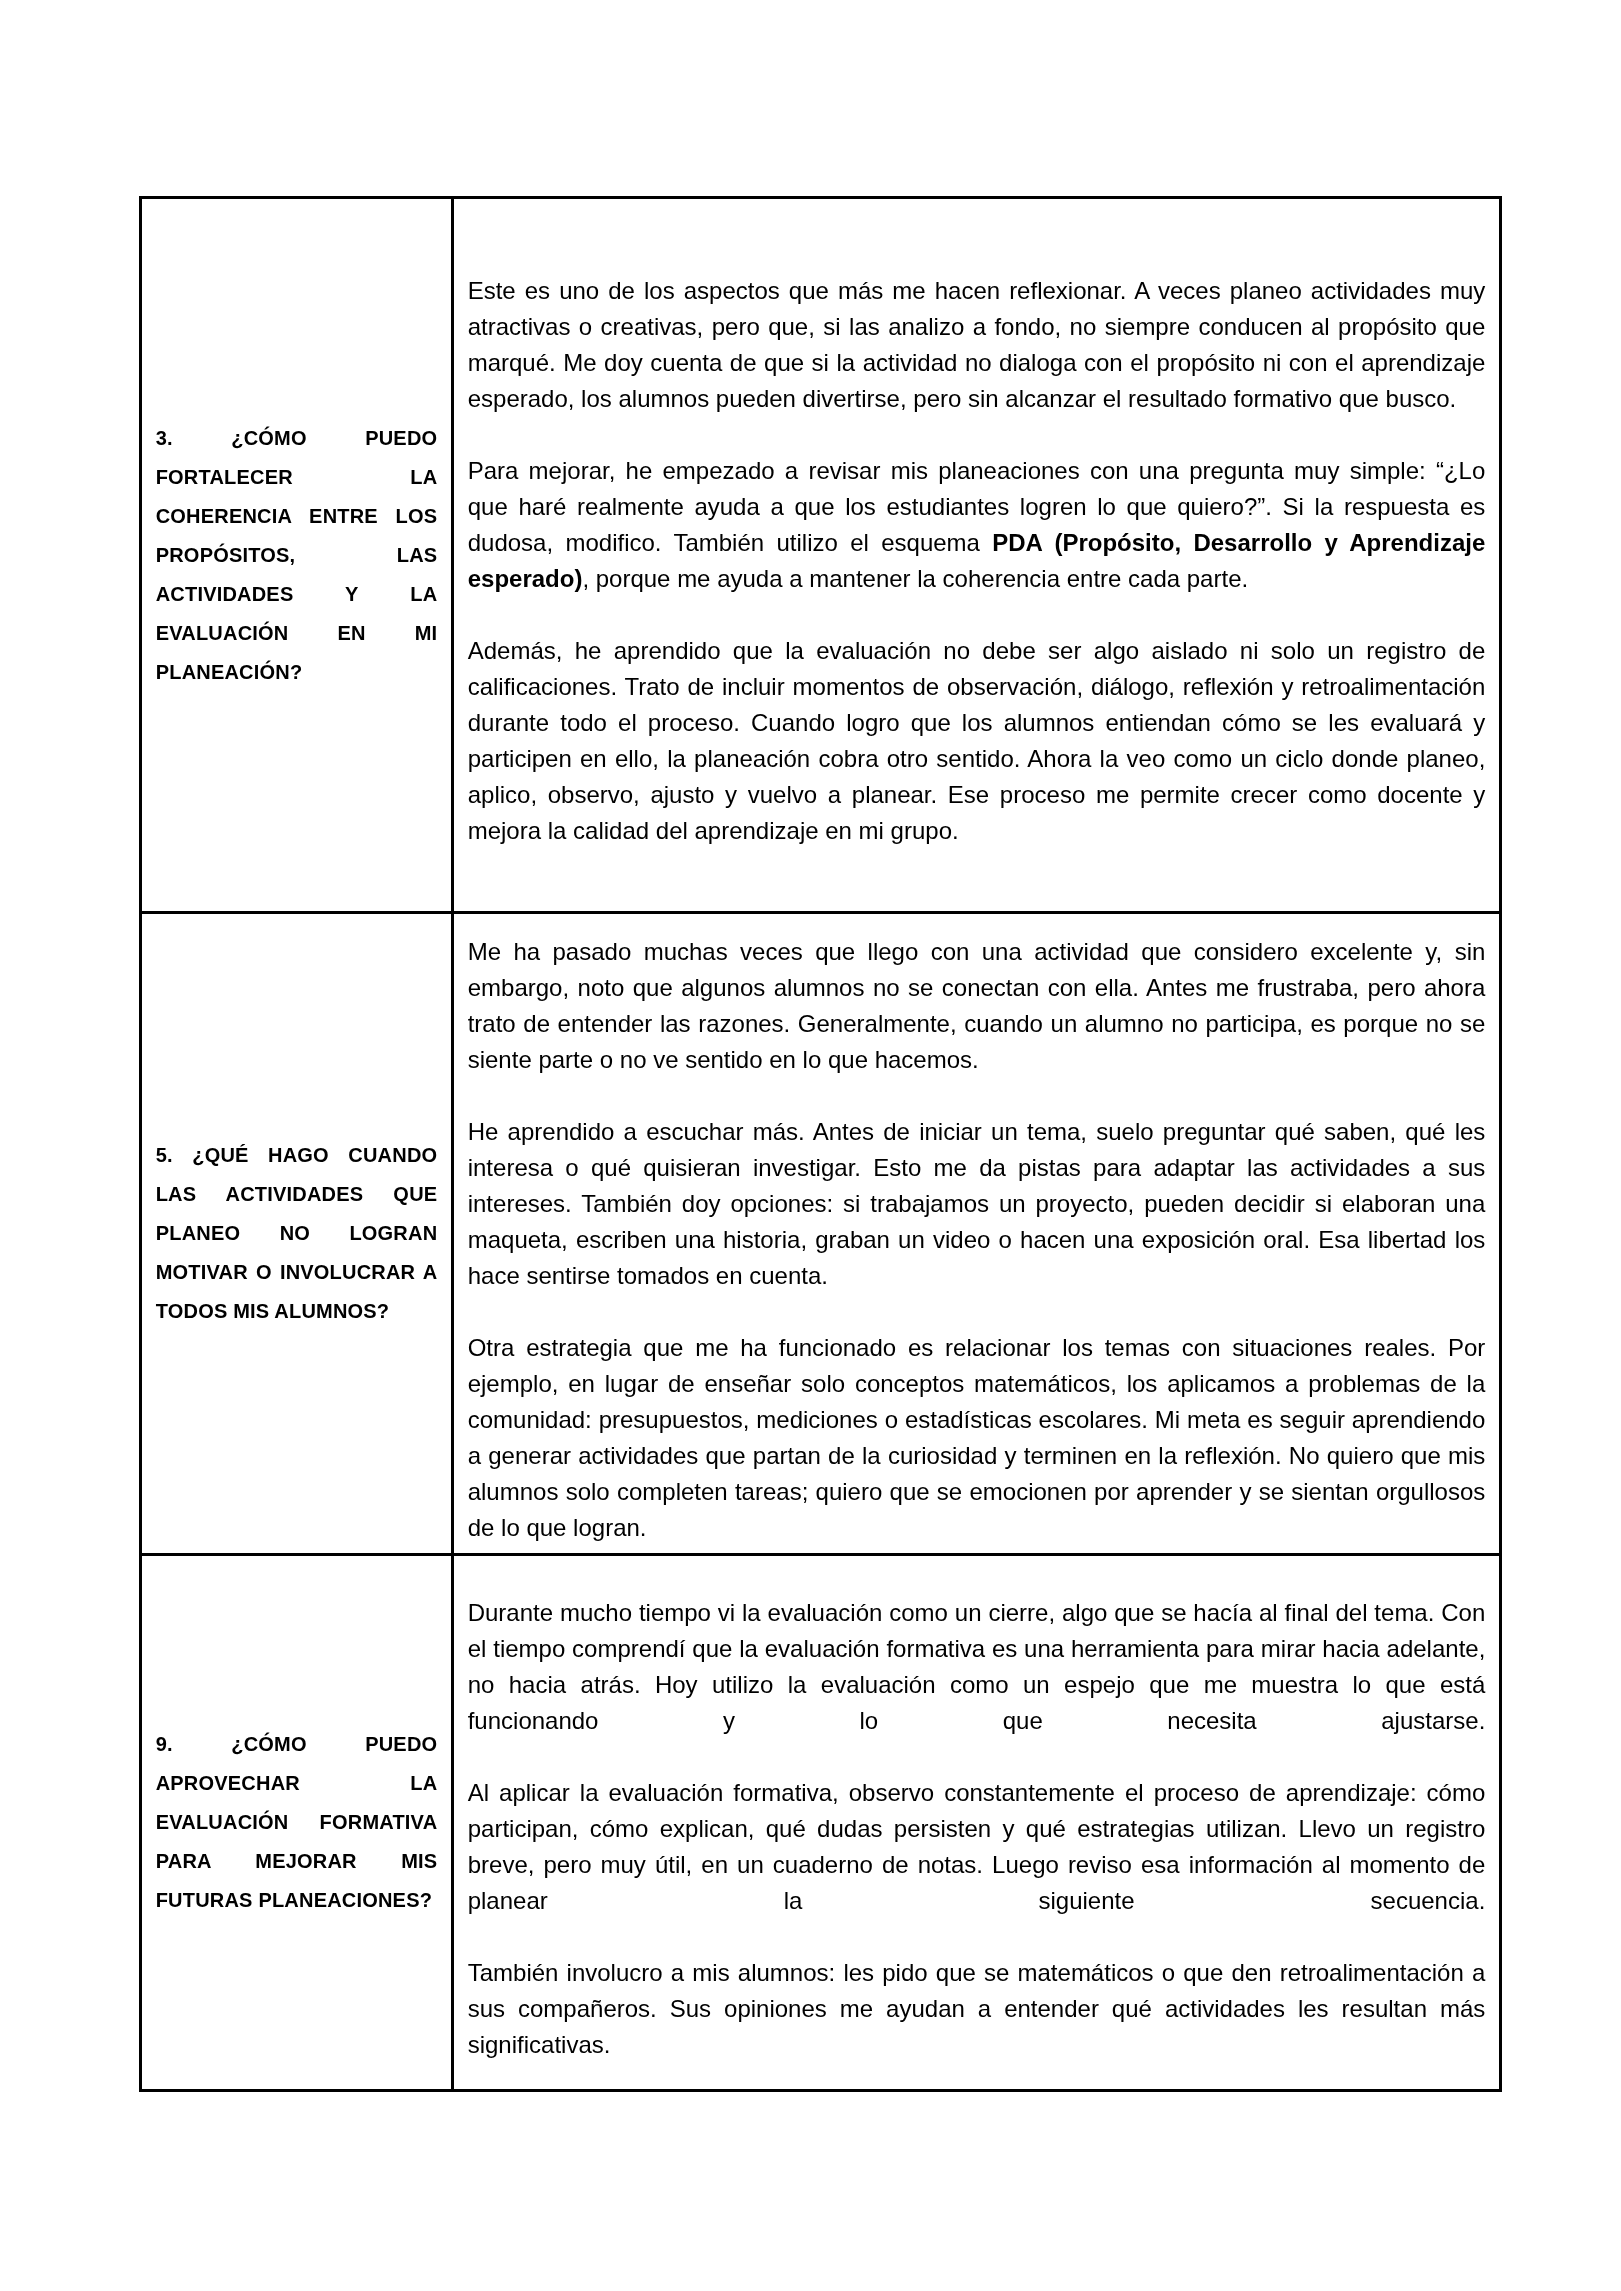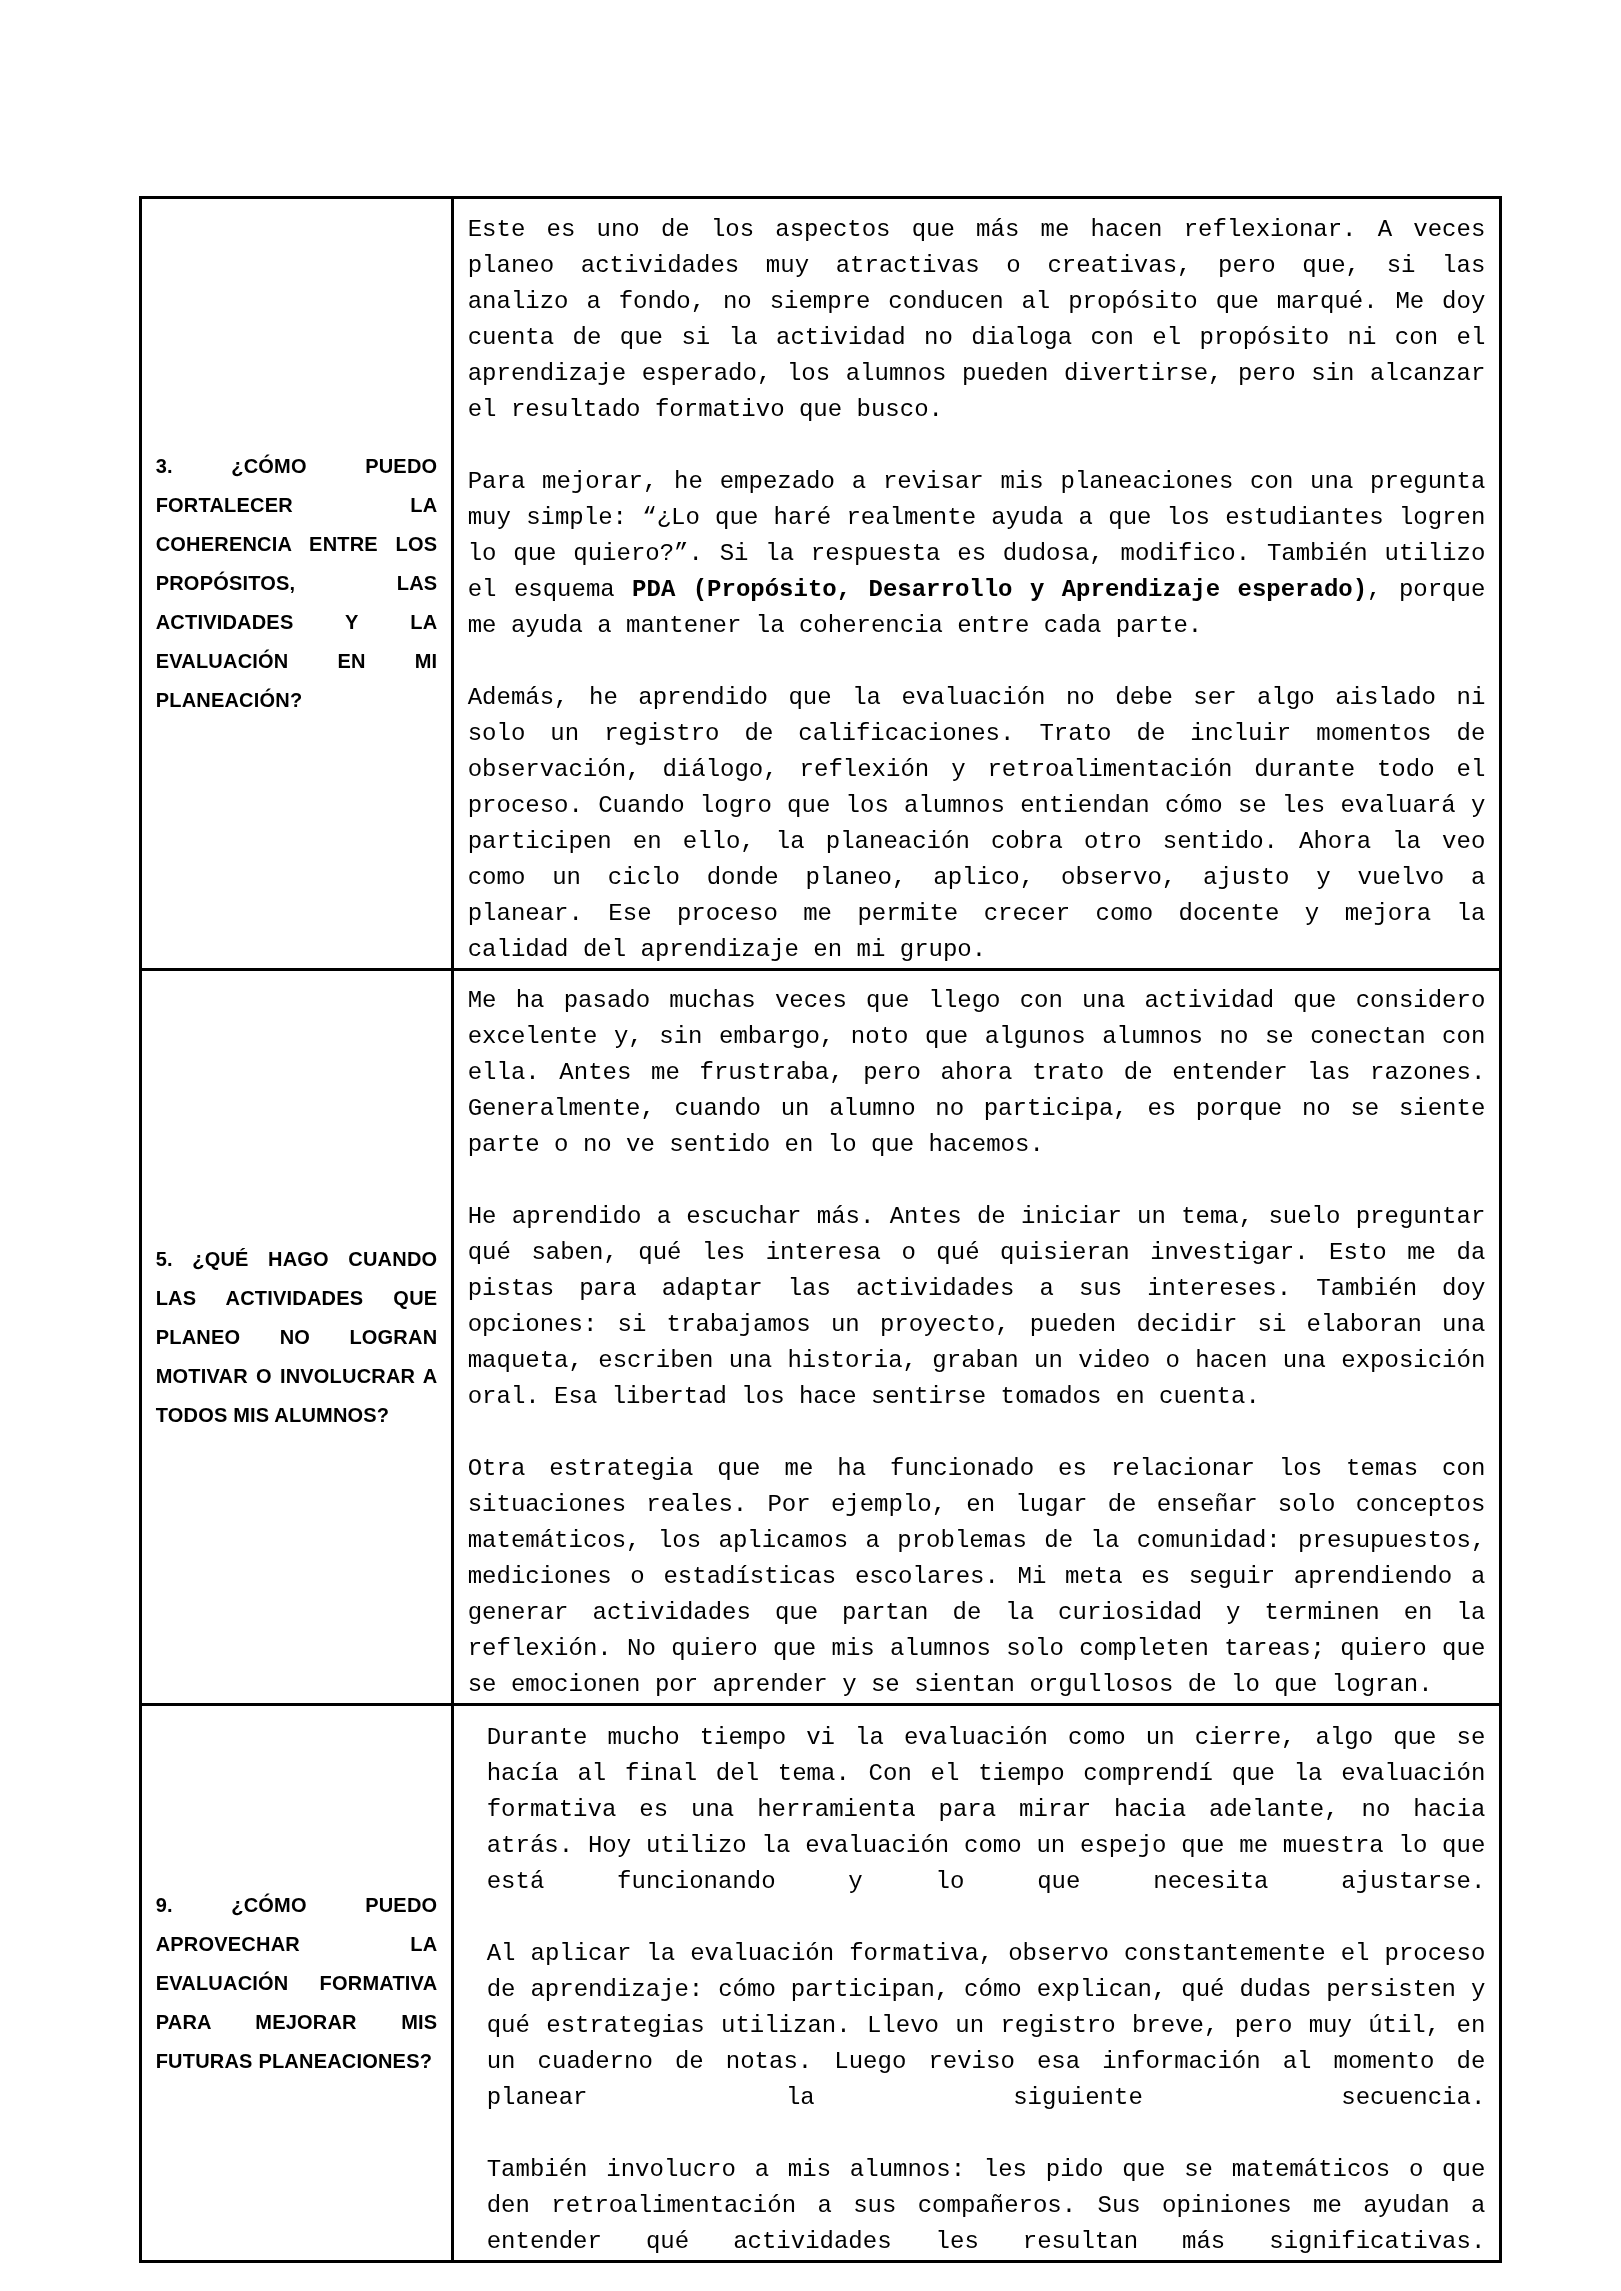--- a/index.html
+++ b/index.html
@@ -44,39 +44,37 @@
       font-weight: bold;
       font-size: 20px;
       line-height: 39px;
       text-align: justify;
       text-align-last: left;
       padding: 0 13.7px 0 13.7px;
       letter-spacing: 0.2px;
     }
     .answer-inner {
       padding: 12.7px 13.7px 0 13.7px;
-      font-family: Liberation Mono, monospace;
     }
     .answer-para {
       font-size: 24px;
       line-height: 36px;
       text-align: justify;
       margin: 0 0 36px 0;
     }
     .answer-para:last-child {
       margin-bottom: 0;
     }
     .row-1 { height: 715px; }
     .row-2 { height: 642px; }
     .row-3 { height: 536px; }
     .row-3 .answer-inner { padding-top: 13.7px; }
     b { font-weight: bold; }
     .justify-full {
       text-align-last: justify;
-      margin-left: 19px;
     }
   </style>
 </head>
 <body>
 
 <div class="page">
   <table class="reflection-table">
     <tbody>
 
       <tr class="row-1">

